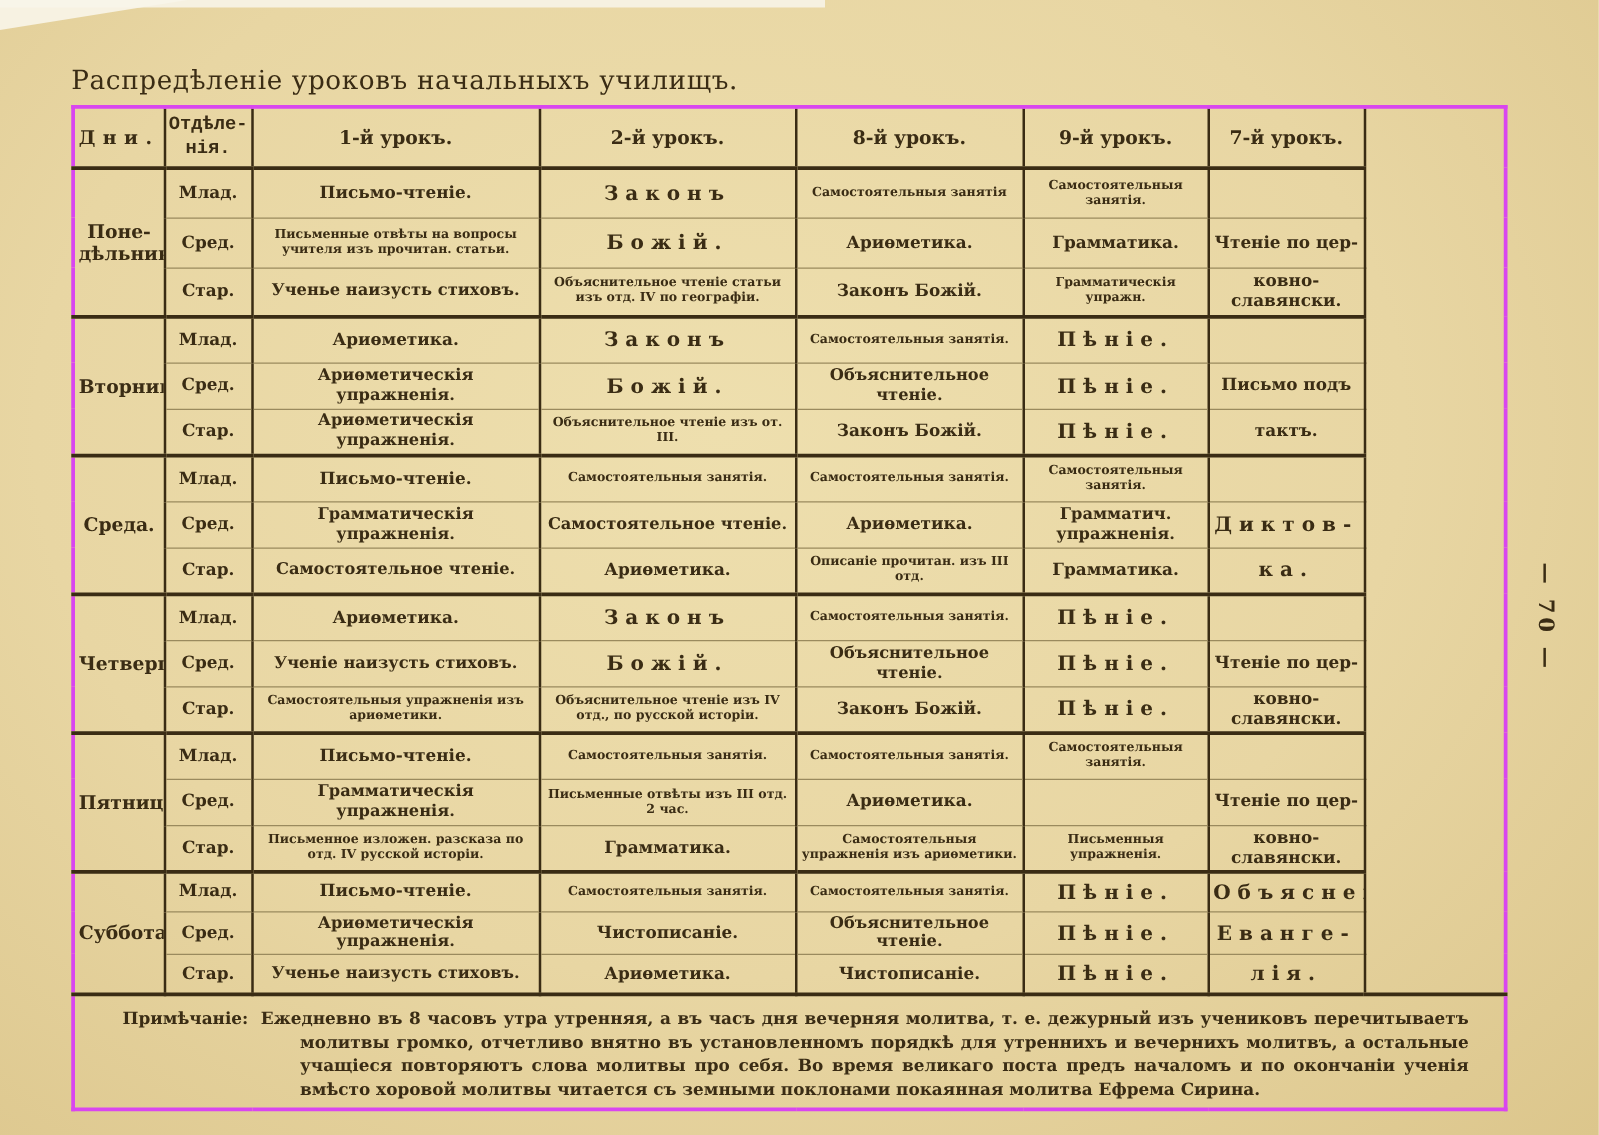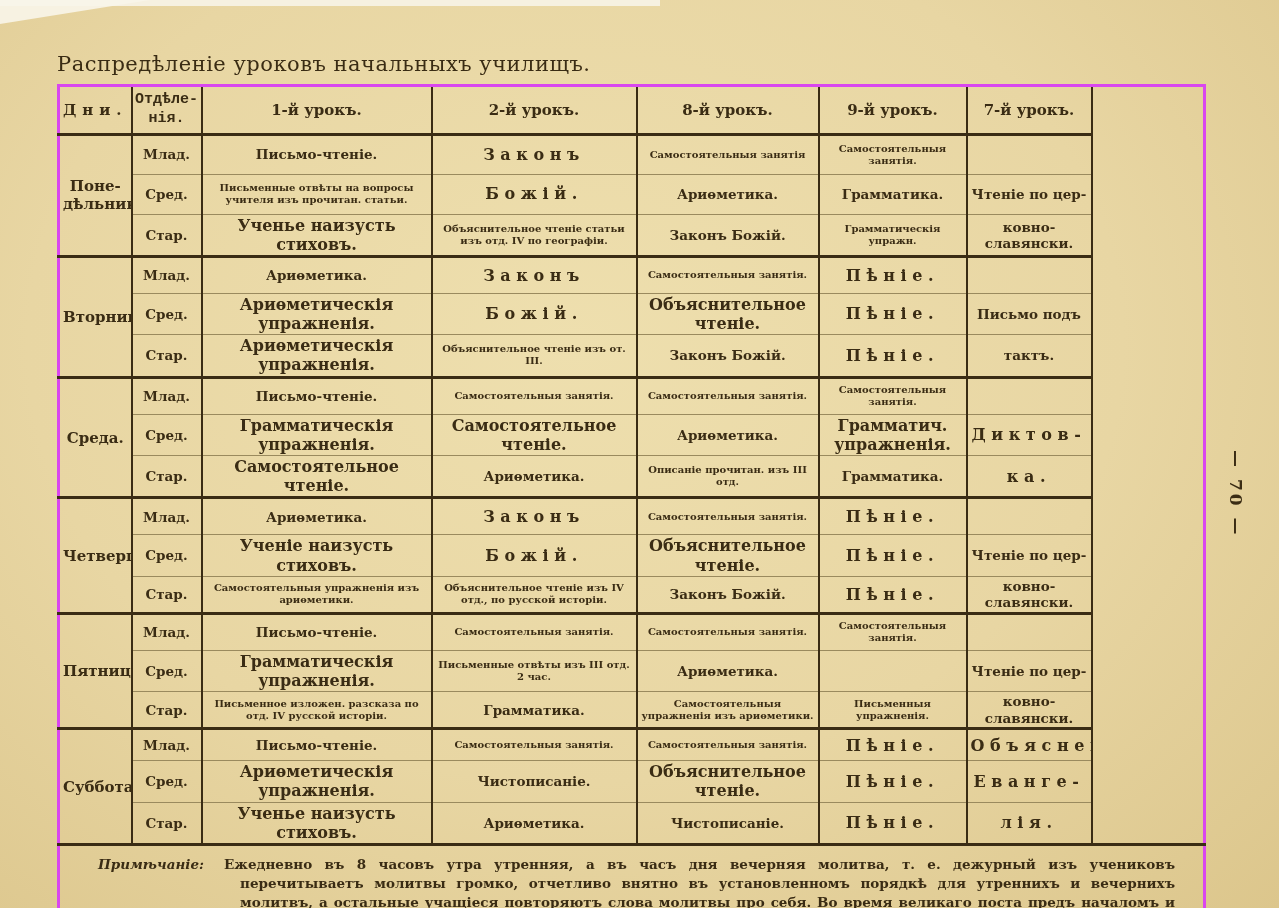--- a/index.html
+++ b/index.html
@@ -26,33 +26,33 @@
     text-align:center;vertical-align:middle;
     padding:1px 3px;font-weight:bold;font-size:13.5px;line-height:1.2;
     overflow:hidden;
   }
   tr.head td{border-bottom:3px solid #3a2c14;font-size:15px;padding:4px 2px;}
   tr.grp td{border-top:3px solid #3a2c14;}
   tr.sub td{border-top:1px solid #9a8a5e;}
   td.day{font-size:15px;white-space:pre-line;margin-top:12px;}
   td.div{font-size:13.5px;margin-left:36px;}
   td.sm{font-size:10px;line-height:1.2;}
-  td.md{font-size:16px;line-height:1.2;}
+  td.md{font-size:13px;line-height:1.2;}
   td.sp{font-size:16px;letter-spacing:.35em;}
   td.hd-div{font-size:11px;white-space:pre-line;line-height:1.25;font-family:Liberation Mono, monospace;}
   td.hd-days{letter-spacing:.4em;}
   td.note-cell{
     border-top:3px solid #3a2c14;vertical-align:top;text-align:left;
     padding:9px 28px 4px 38px;
   }
   .note-par{
     margin:0;padding-left:142px;text-indent:-142px;
     font-size:13.5px;font-weight:bold;line-height:1.42;text-align:justify;
   }
-  .note-label{font-style:italic;padding-right:20px;}
+  .note-label{padding-right:10px;}
   .page-num{
     position:absolute;left:1206px;top:470px;width:60px;text-align:center;
     font-size:17px;font-weight:bold;letter-spacing:3px;white-space:nowrap;
     transform:rotate(90deg);transform-origin:center;
   }
 </style>
 </head>
 <body>
 
 <div class="scan-strip"></div>

